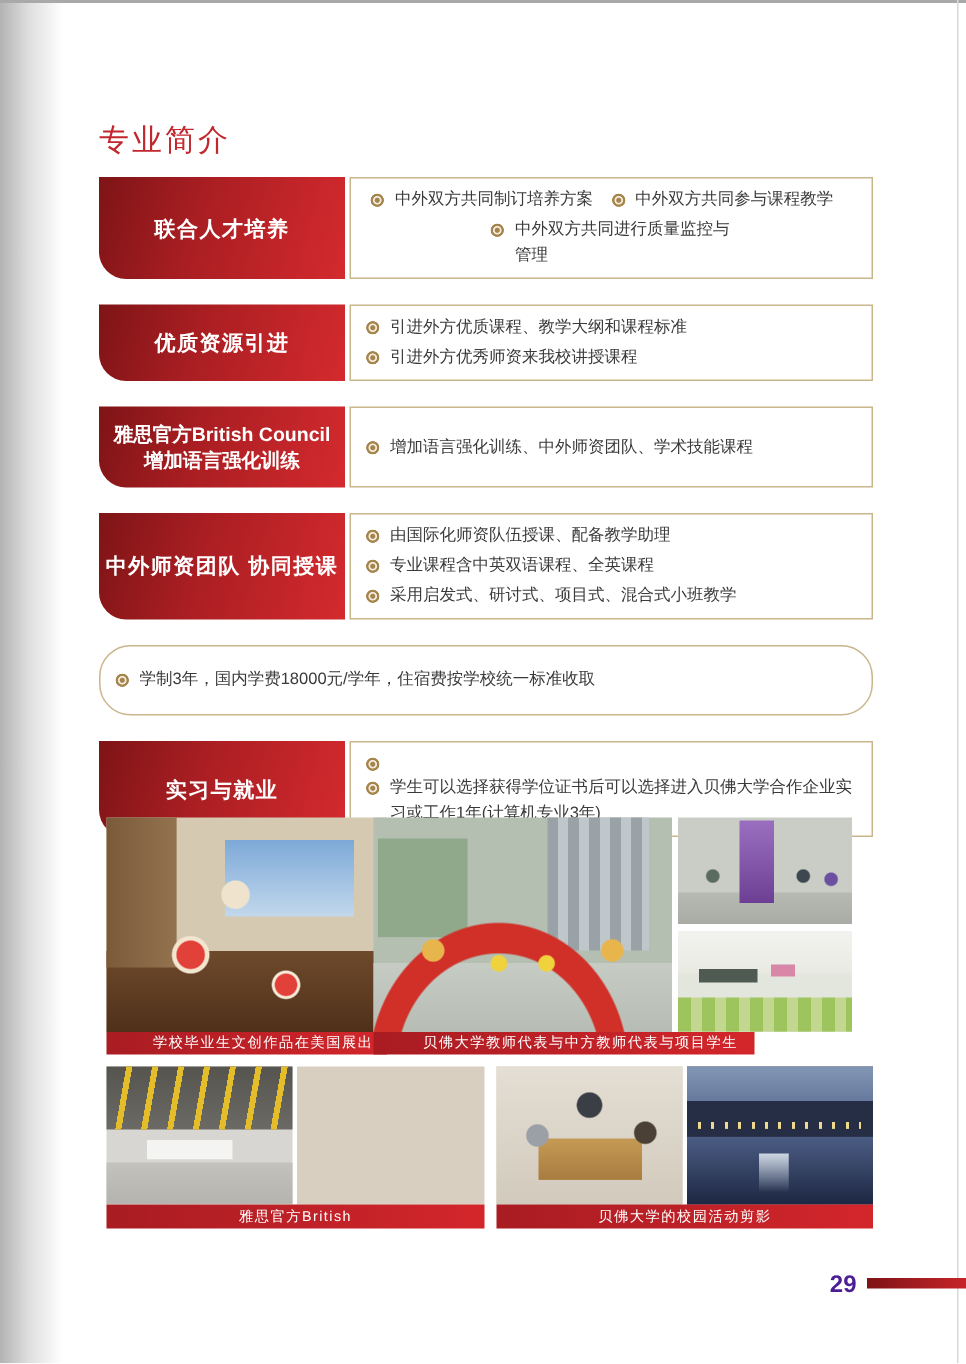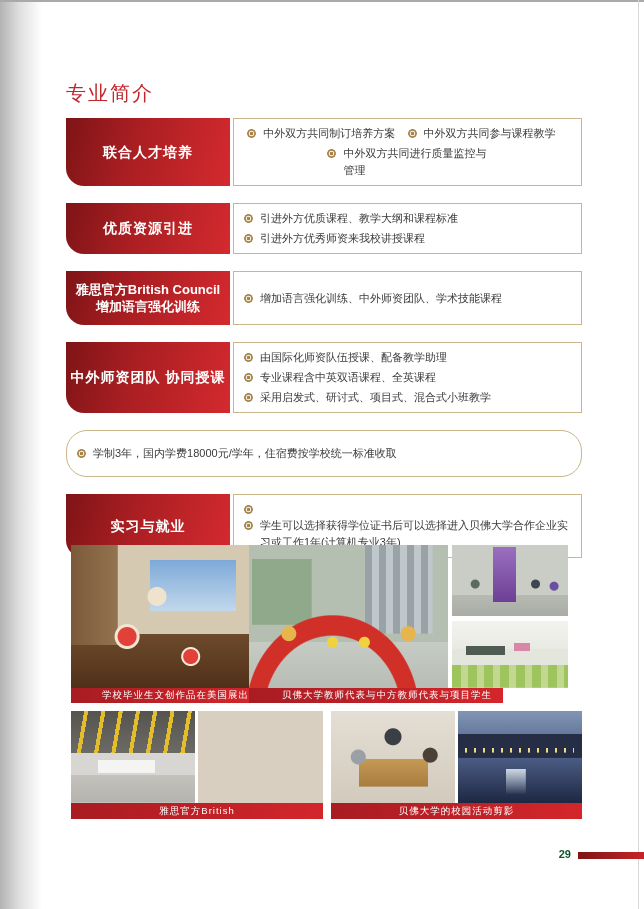--- a/index.html
+++ b/index.html
@@ -144,22 +144,22 @@
     background-color:#2e3a58;
     background-image:
       repeating-linear-gradient(90deg,#f0d98a 0 2px,rgba(0,0,0,0) 2px 9px),
       linear-gradient(#262e45,#262e45),
       linear-gradient(#cdd6e2,rgba(0,0,0,0)),
       linear-gradient(180deg,#8296b4 0%,#51638c 45%,#1d2742 100%);
     background-size:88% 5%,100% 26%,16% 28%,100% 100%;
     background-position:50% 42%,50% 34%,46% 88%,0 0;}
 
   
-  .page-number{position:absolute;left:551px;top:848px;width:20px;color:#14532d;
-    font-size:11px;font-weight:bold;text-align:right;}
+  .page-number{position:absolute;left:551px;top:848px;width:20px;color:#4c1d95;
+    font-size:16px;font-weight:bold;text-align:right;}
   .footer-bar{position:absolute;left:578px;top:852px;width:66px;height:7px;
     background:linear-gradient(90deg,#7e1416,#c62428);}
 </style>
 </head>
 <body>
 
 <div class="page">
   <div class="edge-left"></div>
   <div class="edge-top"></div>
   <div class="edge-right"></div>

